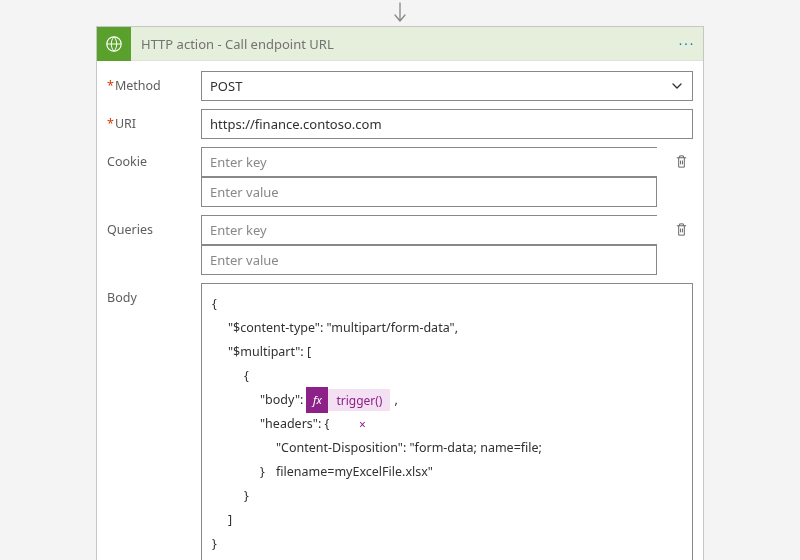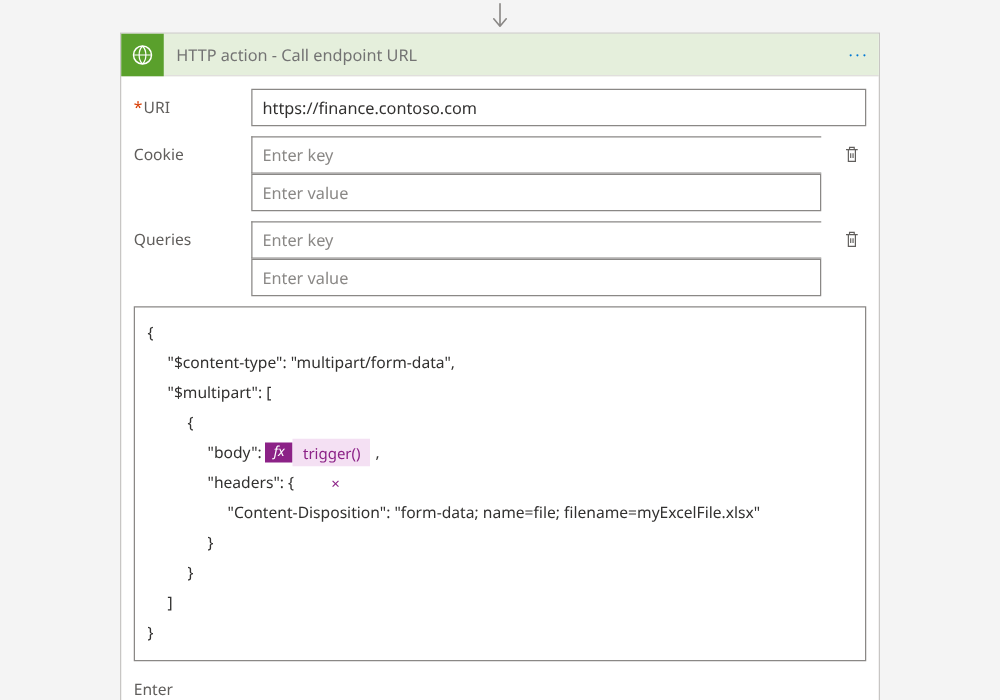--- a/index.html
+++ b/index.html
@@ -120,21 +120,21 @@
       align-items: center;
       height: 22px;
       margin-left: 3px;
     }
     .fx-token .fx {
       background: #8c2287;
       color: #fff;
       font-style: italic;
       font-size: 11px;
       width: 22px;
-      height: 16px;
+      height: 26px;
       display: inline-flex;
       align-items: center;
       justify-content: center;
     }
     .fx-token .exp {
       background: #f4e0f3;
       color: #8c2287;
       height: 22px;
       display: inline-flex;
       align-items: center;
@@ -176,20 +176,33 @@
           <circle cx="10" cy="10" r="8" stroke="#fff" stroke-width="1.3" fill="none"></circle>
           <path d="M2 10 H18 M10 2 C6 6 6 14 10 18 M10 2 C14 6 14 14 10 18" stroke="#fff" stroke-width="1.1" fill="none"></path>
         </svg>
     </div>
     <div class="title">HTTP action - Call endpoint URL</div>
     <div class="ellipsis">···</div>
   </div>
 
   <div class="card-body">
 
+    <div class="row">
+      <div class="label"><span class="req">*</span><span>Method</span></div>
+      <div class="field">
+        <div class="select">
+          <span>POST</span>
+          <span class="chev">
+            <svg width="14" height="14" viewBox="0 0 14 14">
+                <path d="M3 5 L7 9 L11 5" stroke="#323130" stroke-width="1.3" fill="none" stroke-linecap="round"></path>
+              </svg>
+          </span>
+        </div>
+      </div>
+    </div>
 
     <div class="row">
       <div class="label"><span class="req">*</span><span>URI</span></div>
       <div class="field">
         <input class="input" value="https://finance.contoso.com" style="">
       </div>
     </div>
 
     <div class="row">
       <div class="label">Cookie</div>
@@ -215,20 +228,21 @@
         </div>
         <div class="trash-btn">
           <svg width="15" height="15" viewBox="0 0 16 16">
               <path d="M3 4 H13 M6 4 V2 H10 V4 M5 4 V14 H11 V4 M7 7 V11 M9 7 V11" stroke="#605e5c" stroke-width="1" fill="none"></path>
             </svg>
         </div>
       </div>
     </div>
 
     <div class="row">
+      <div class="label">Body</div>
       <div class="field">
         <div class="body-editor">
           <div class="line">{</div>
           <div class="line ind1">"$content-type": "multipart/form-data",</div>
           <div class="line ind1">"$multipart": [</div>
           <div class="line ind2">{</div>
           <div class="line ind3">
             <span>"body": </span>
             <span class="fx-token">
               <span class="fx">fx</span>

